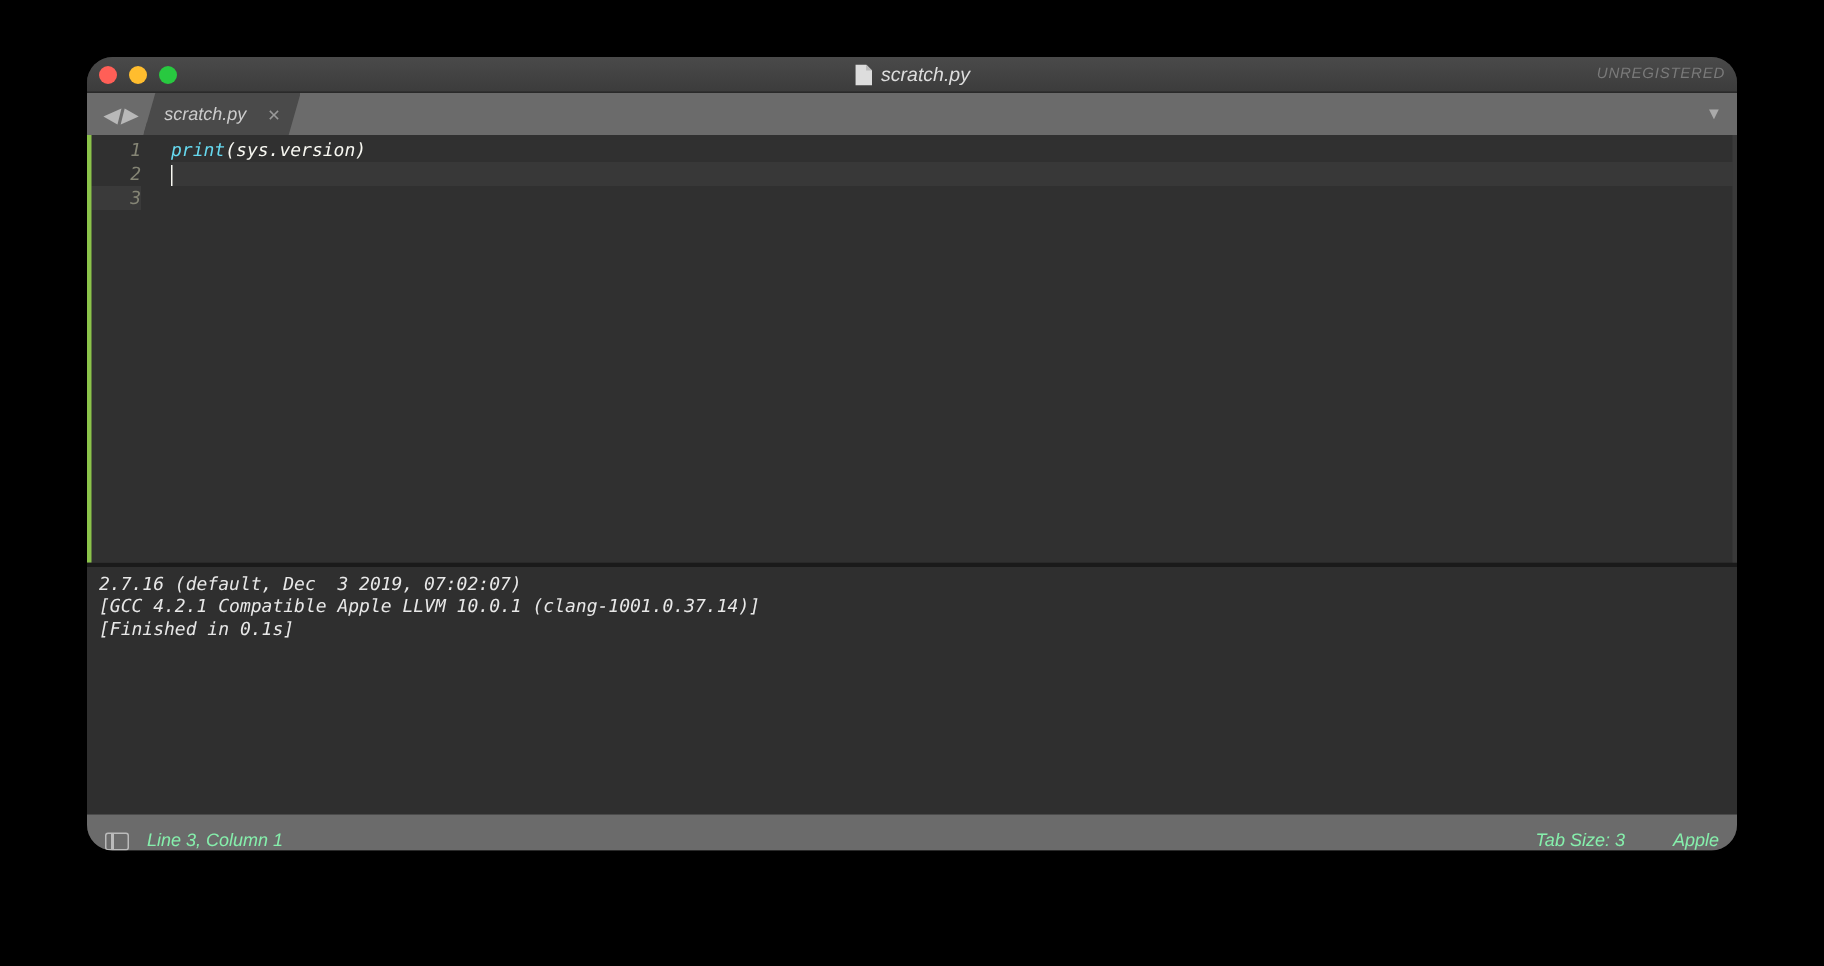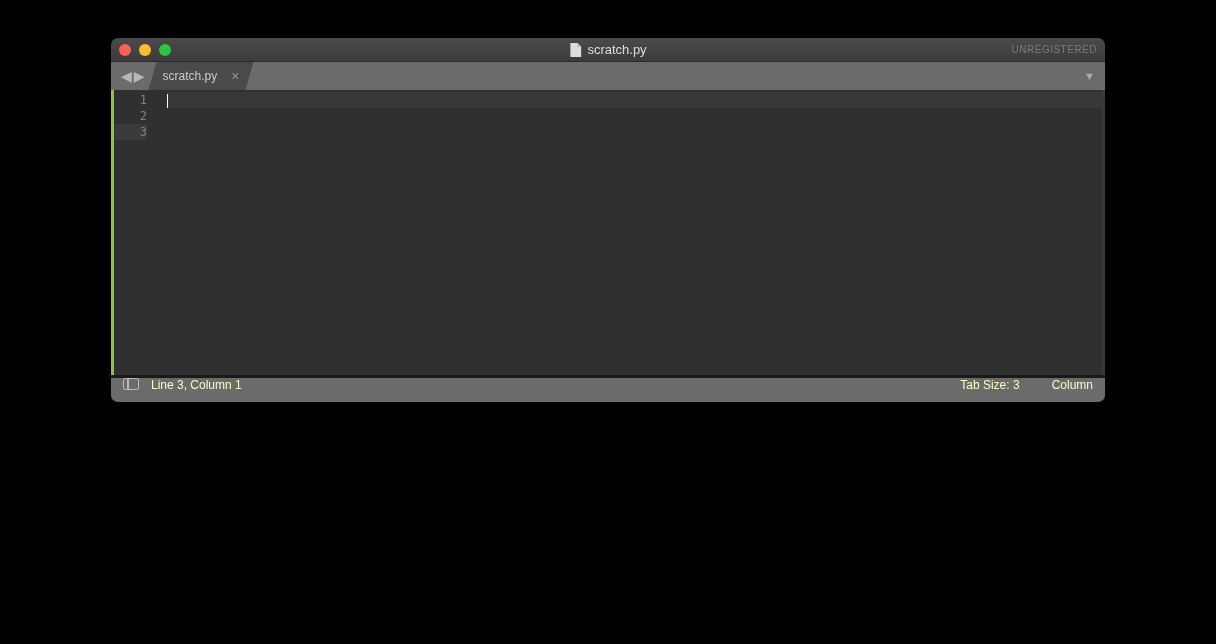--- a/index.html
+++ b/index.html
@@ -12,25 +12,26 @@
       font-family: -apple-system, BlinkMacSystemFont, "Segoe UI", sans-serif;
       width: 1216px;
       height: 644px;
       overflow: hidden;
       display: flex;
       align-items: flex-start;
       justify-content: center;
       padding-top: 38px;
     }
     .window {
-      width: 994px;
+      width: 1100px;
       background: #2b2b2b;
-      border-radius: 7px;
+      border-radius: 17px;
       overflow: hidden;
       box-shadow: 0 10px 40px rgba(0,0,0,0.5);
+      font-style: italic;
     }
     .titlebar {
       height: 24px;
       background: linear-gradient(#4a4a4a, #3c3c3c);
       display: flex;
       align-items: center;
       padding: 0 8px;
       position: relative;
       border-top-left-radius: 7px;
       border-top-right-radius: 7px;
@@ -182,23 +183,23 @@
       font-family: "Menlo", "Consolas", monospace;
       font-size: 12px;
       line-height: 15px;
       padding: 4px 8px;
       white-space: pre;
     }
     .statusbar {
       height: 24px;
       background: #6b6b6b;
       display: flex;
-      align-items: flex-start;
+      align-items: flex-end;
       padding: 0 12px;
-      color: #fef9c3;
+      color: #86efac;
       font-size: 12px;
       gap: 12px;
     }
     .status-icon {
       width: 16px;
       height: 12px;
       border: 1.5px solid #bbb;
       border-radius: 2px;
       position: relative;
     }
@@ -259,30 +260,34 @@
     <div class="tab-dropdown">▼</div>
   </div>
 
   <div class="editor-area">
     <div class="gutter" id="gutter">
         <span class="ln">1</span>
         <span class="ln">2</span>
         <span class="ln gutter-highlight">3</span>
       </div>
     <div class="code" id="code">
+        <div class="code-line"><span class="kw-func">print</span><span class="kw-paren">(</span><span class="kw-mod">sys</span><span class="kw-paren">.</span><span class="kw-attr">version</span><span class="kw-paren">)</span></div>
         <div class="code-line" style="background: rgba(255, 255, 255, 0.04);"><span class="cursor-blink"></span></div>
       </div>
     <div class="minimap-border"></div>
   </div>
 
   <div class="divider"></div>
 
+  <div class="console" id="console">2.7.16 (default, Dec  3 2019, 07:02:07) 
+[GCC 4.2.1 Compatible Apple LLVM 10.0.1 (clang-1001.0.37.14)]
+[Finished in 0.1s]</div>
 
   <div class="statusbar">
     <div class="status-icon"></div>
     <span>Line 3, Column 1</span>
     <div class="status-right">
       <span>Tab Size: 3</span>
-      <span>Column</span>
+      <span>Apple</span>
     </div>
   </div>
 
 </div>
 
 </body></html>

